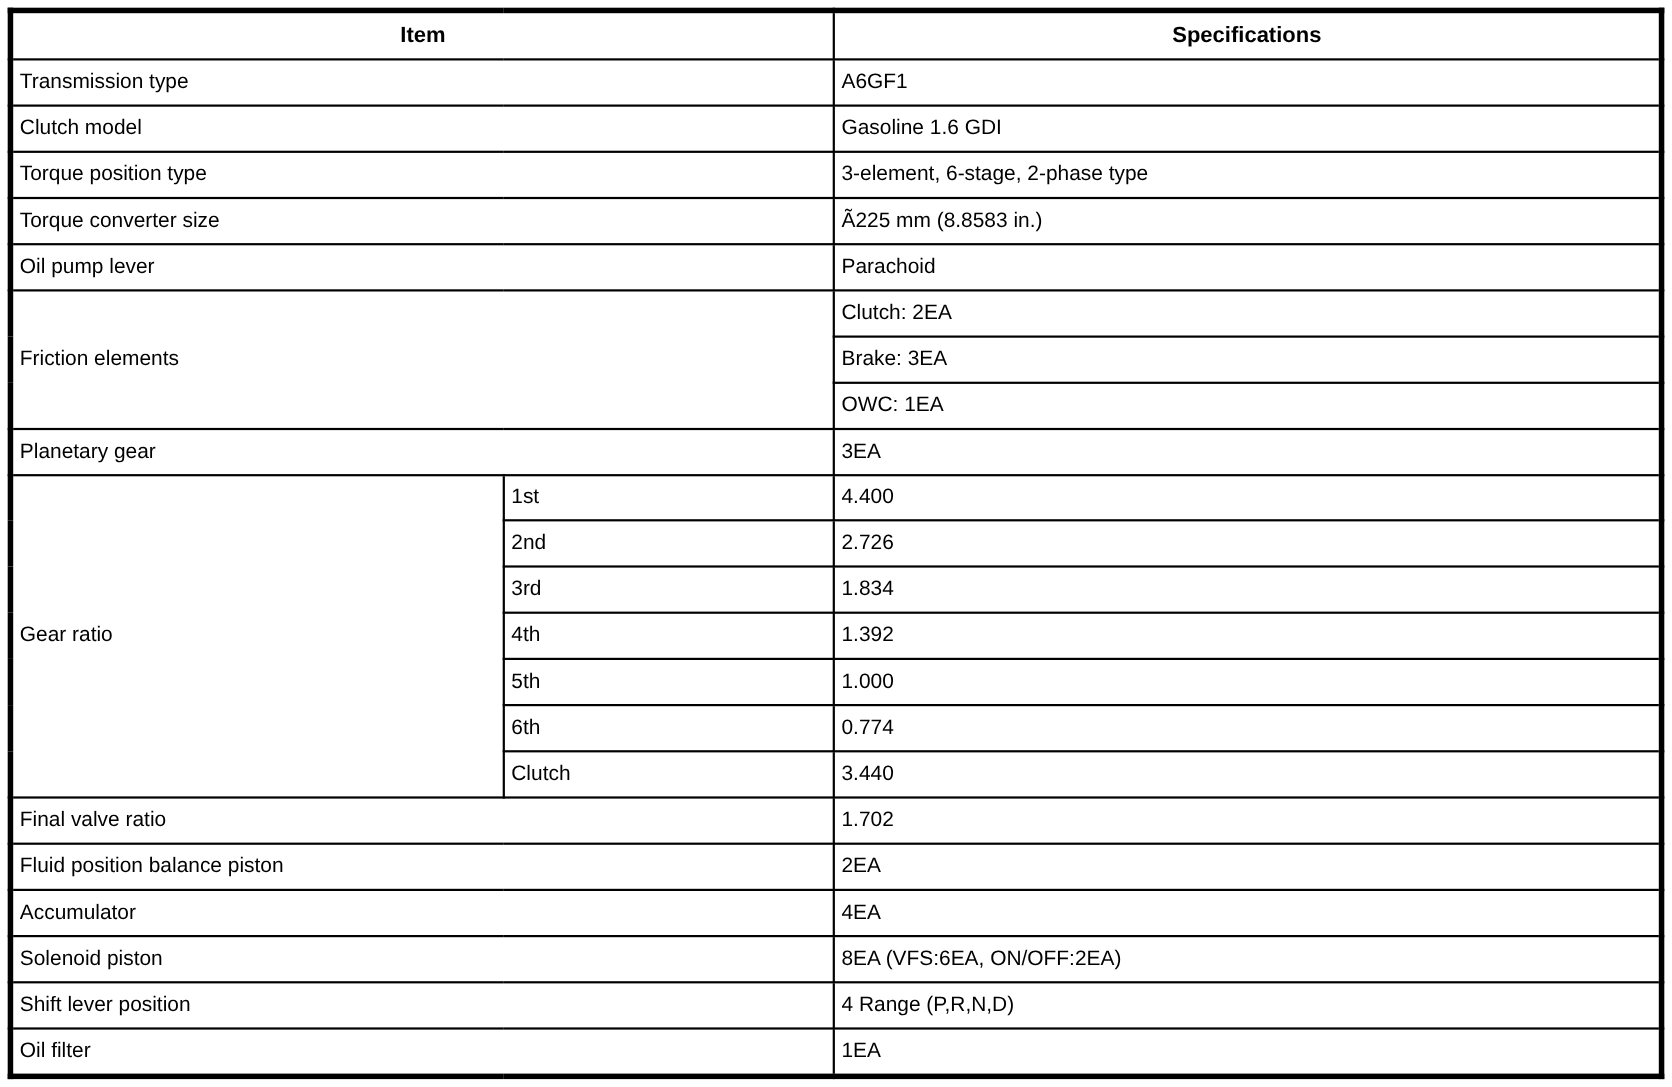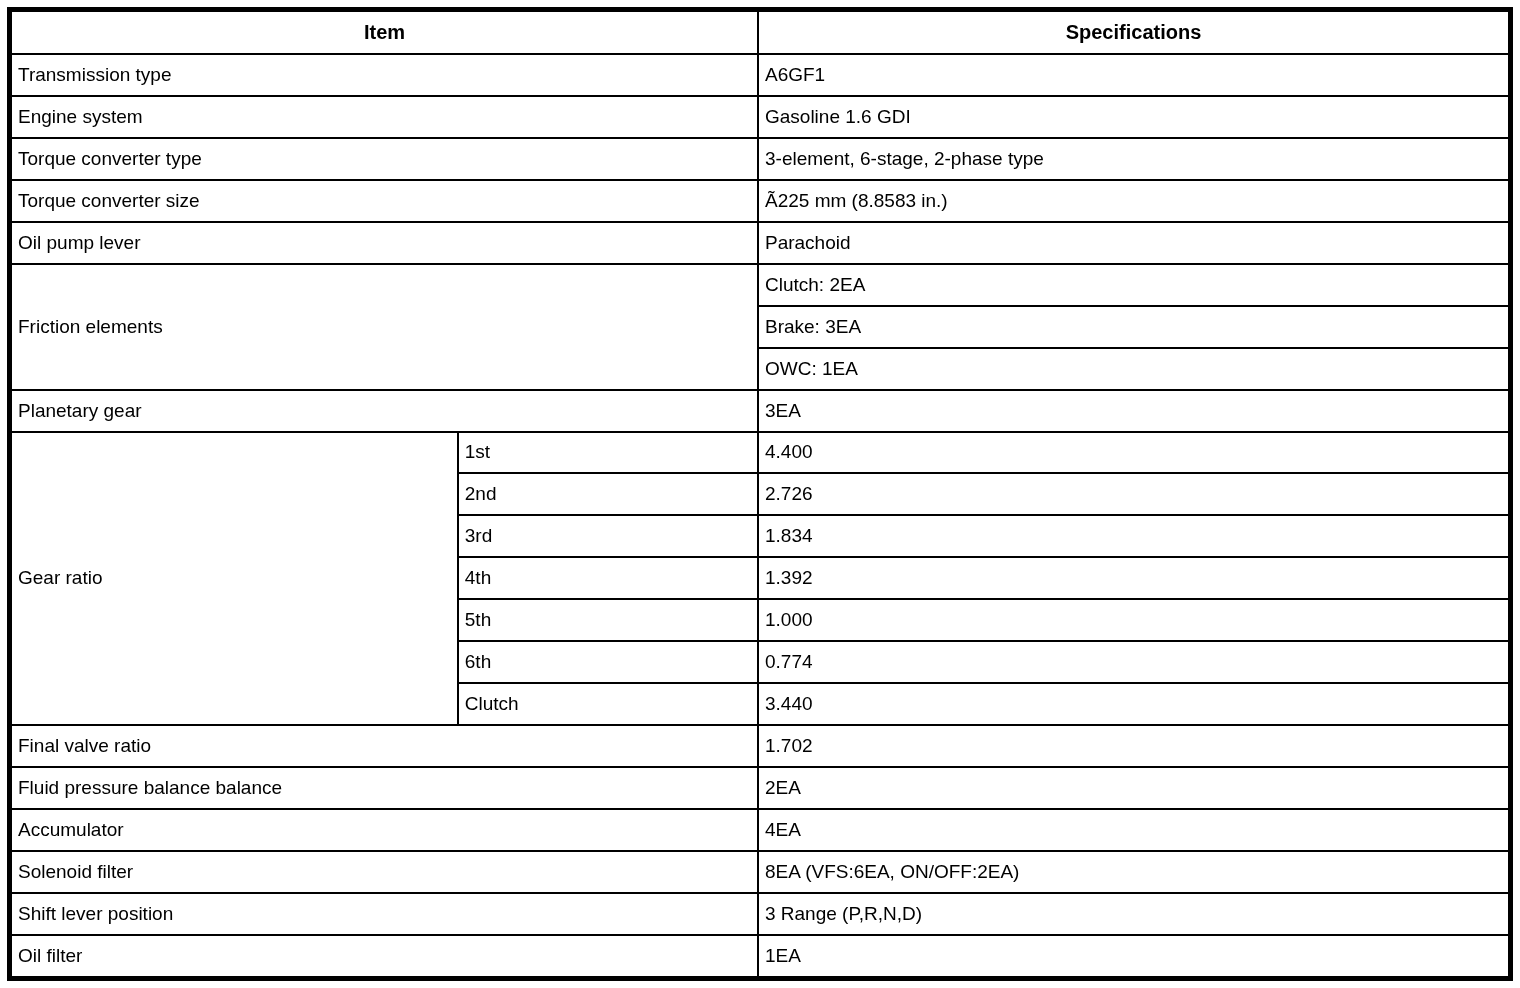--- a/index.html
+++ b/index.html
@@ -57,25 +57,25 @@
         <tr>
       <th colspan="2">Item</th>
       <th>Specifications</th>
     </tr>
 
     <tr>
       <td colspan="2">Transmission type</td>
       <td>A6GF1</td>
     </tr>
     <tr>
-      <td colspan="2">Engine system</td>
+      <td colspan="2">Clutch model</td>
       <td>Gasoline 1.6 GDI</td>
     </tr>
     <tr>
-      <td colspan="2">Torque converter type</td>
+      <td colspan="2">Torque position type</td>
       <td>3-element, 6-stage, 2-phase type</td>
     </tr>
     <tr>
       <td colspan="2">Torque converter size</td>
       <td>Ã225 mm (8.8583 in.)</td>
     </tr>
     <tr>
       <td colspan="2">Oil pump lever</td>
       <td>Parachoid</td>
     </tr>
@@ -124,34 +124,34 @@
     <tr>
       <td>Clutch</td>
       <td>3.440</td>
     </tr>
 
     <tr>
       <td colspan="2">Final valve ratio</td>
       <td>1.702</td>
     </tr>
     <tr>
-      <td colspan="2">Fluid pressure balance balance</td>
+      <td colspan="2">Fluid position balance piston</td>
       <td>2EA</td>
     </tr>
     <tr>
       <td colspan="2">Accumulator</td>
       <td>4EA</td>
     </tr>
     <tr>
-      <td colspan="2">Solenoid filter</td>
+      <td colspan="2">Solenoid piston</td>
       <td>8EA (VFS:6EA, ON/OFF:2EA)</td>
     </tr>
     <tr>
       <td colspan="2">Shift lever position</td>
-      <td>3 Range (P,R,N,D)</td>
+      <td>4 Range (P,R,N,D)</td>
     </tr>
     <tr>
       <td colspan="2">Oil filter</td>
       <td>1EA</td>
     </tr>
   </tbody>
     </table>
 </div>
 
 </body></html>

